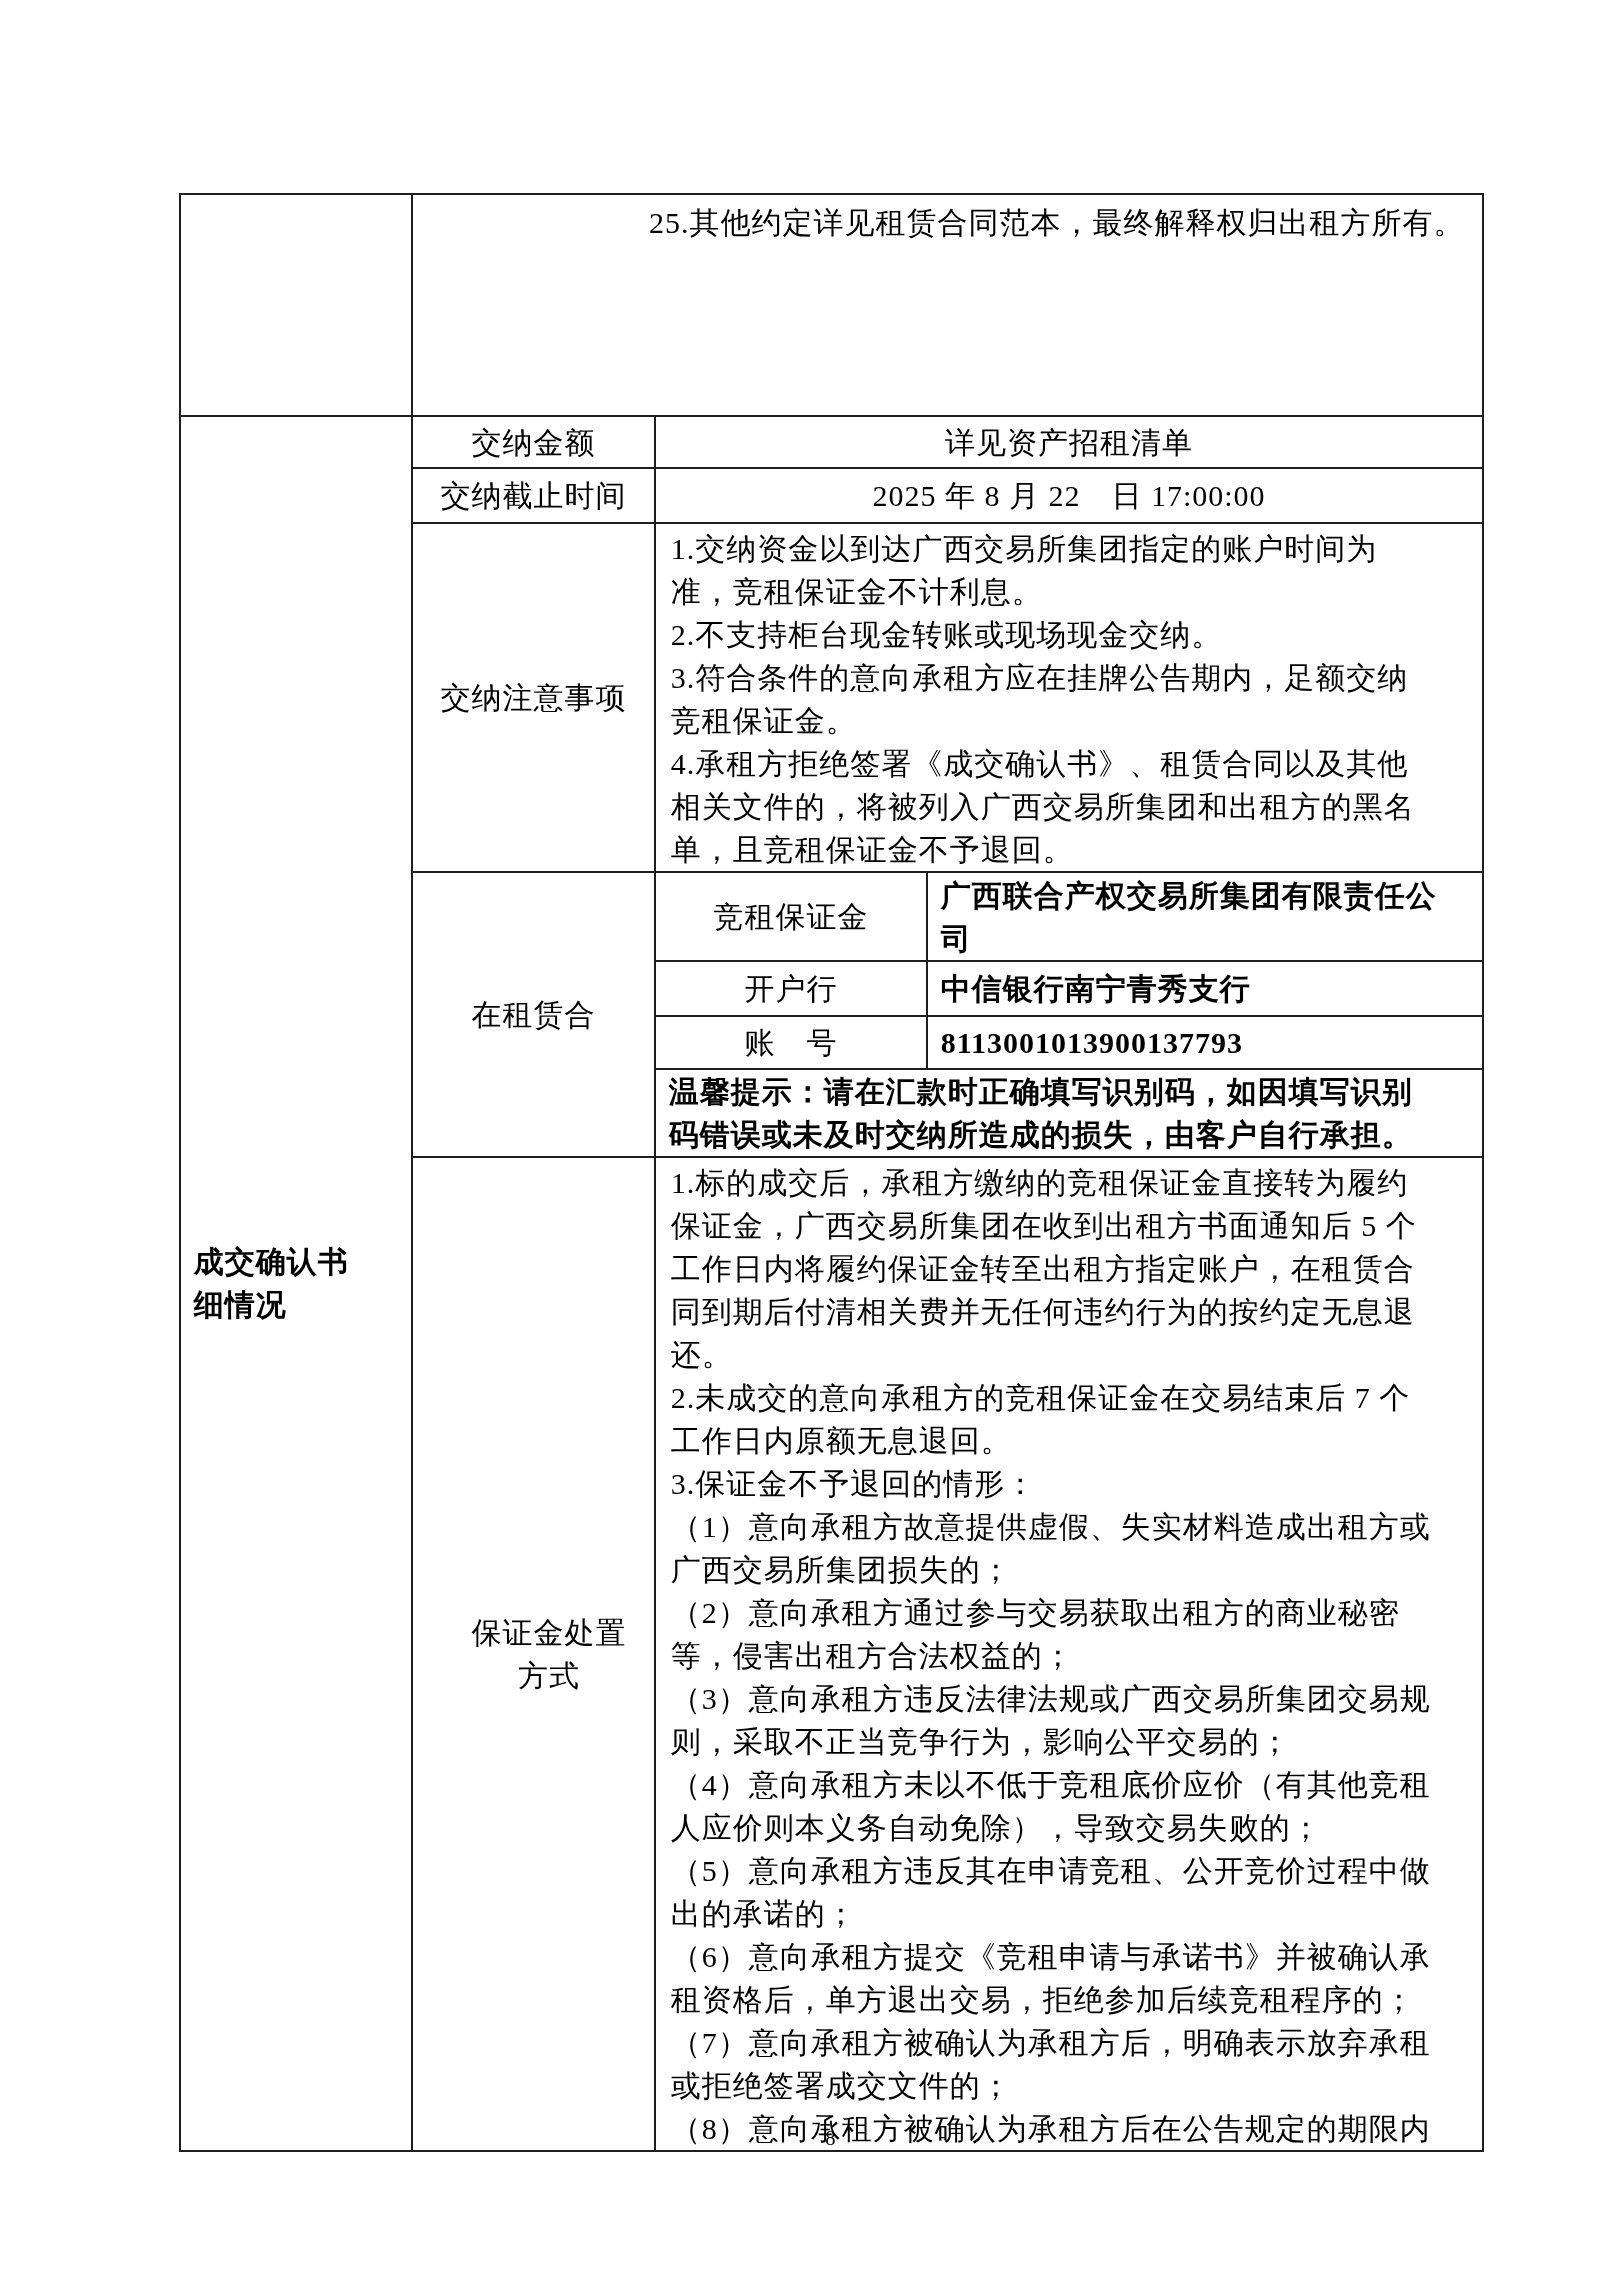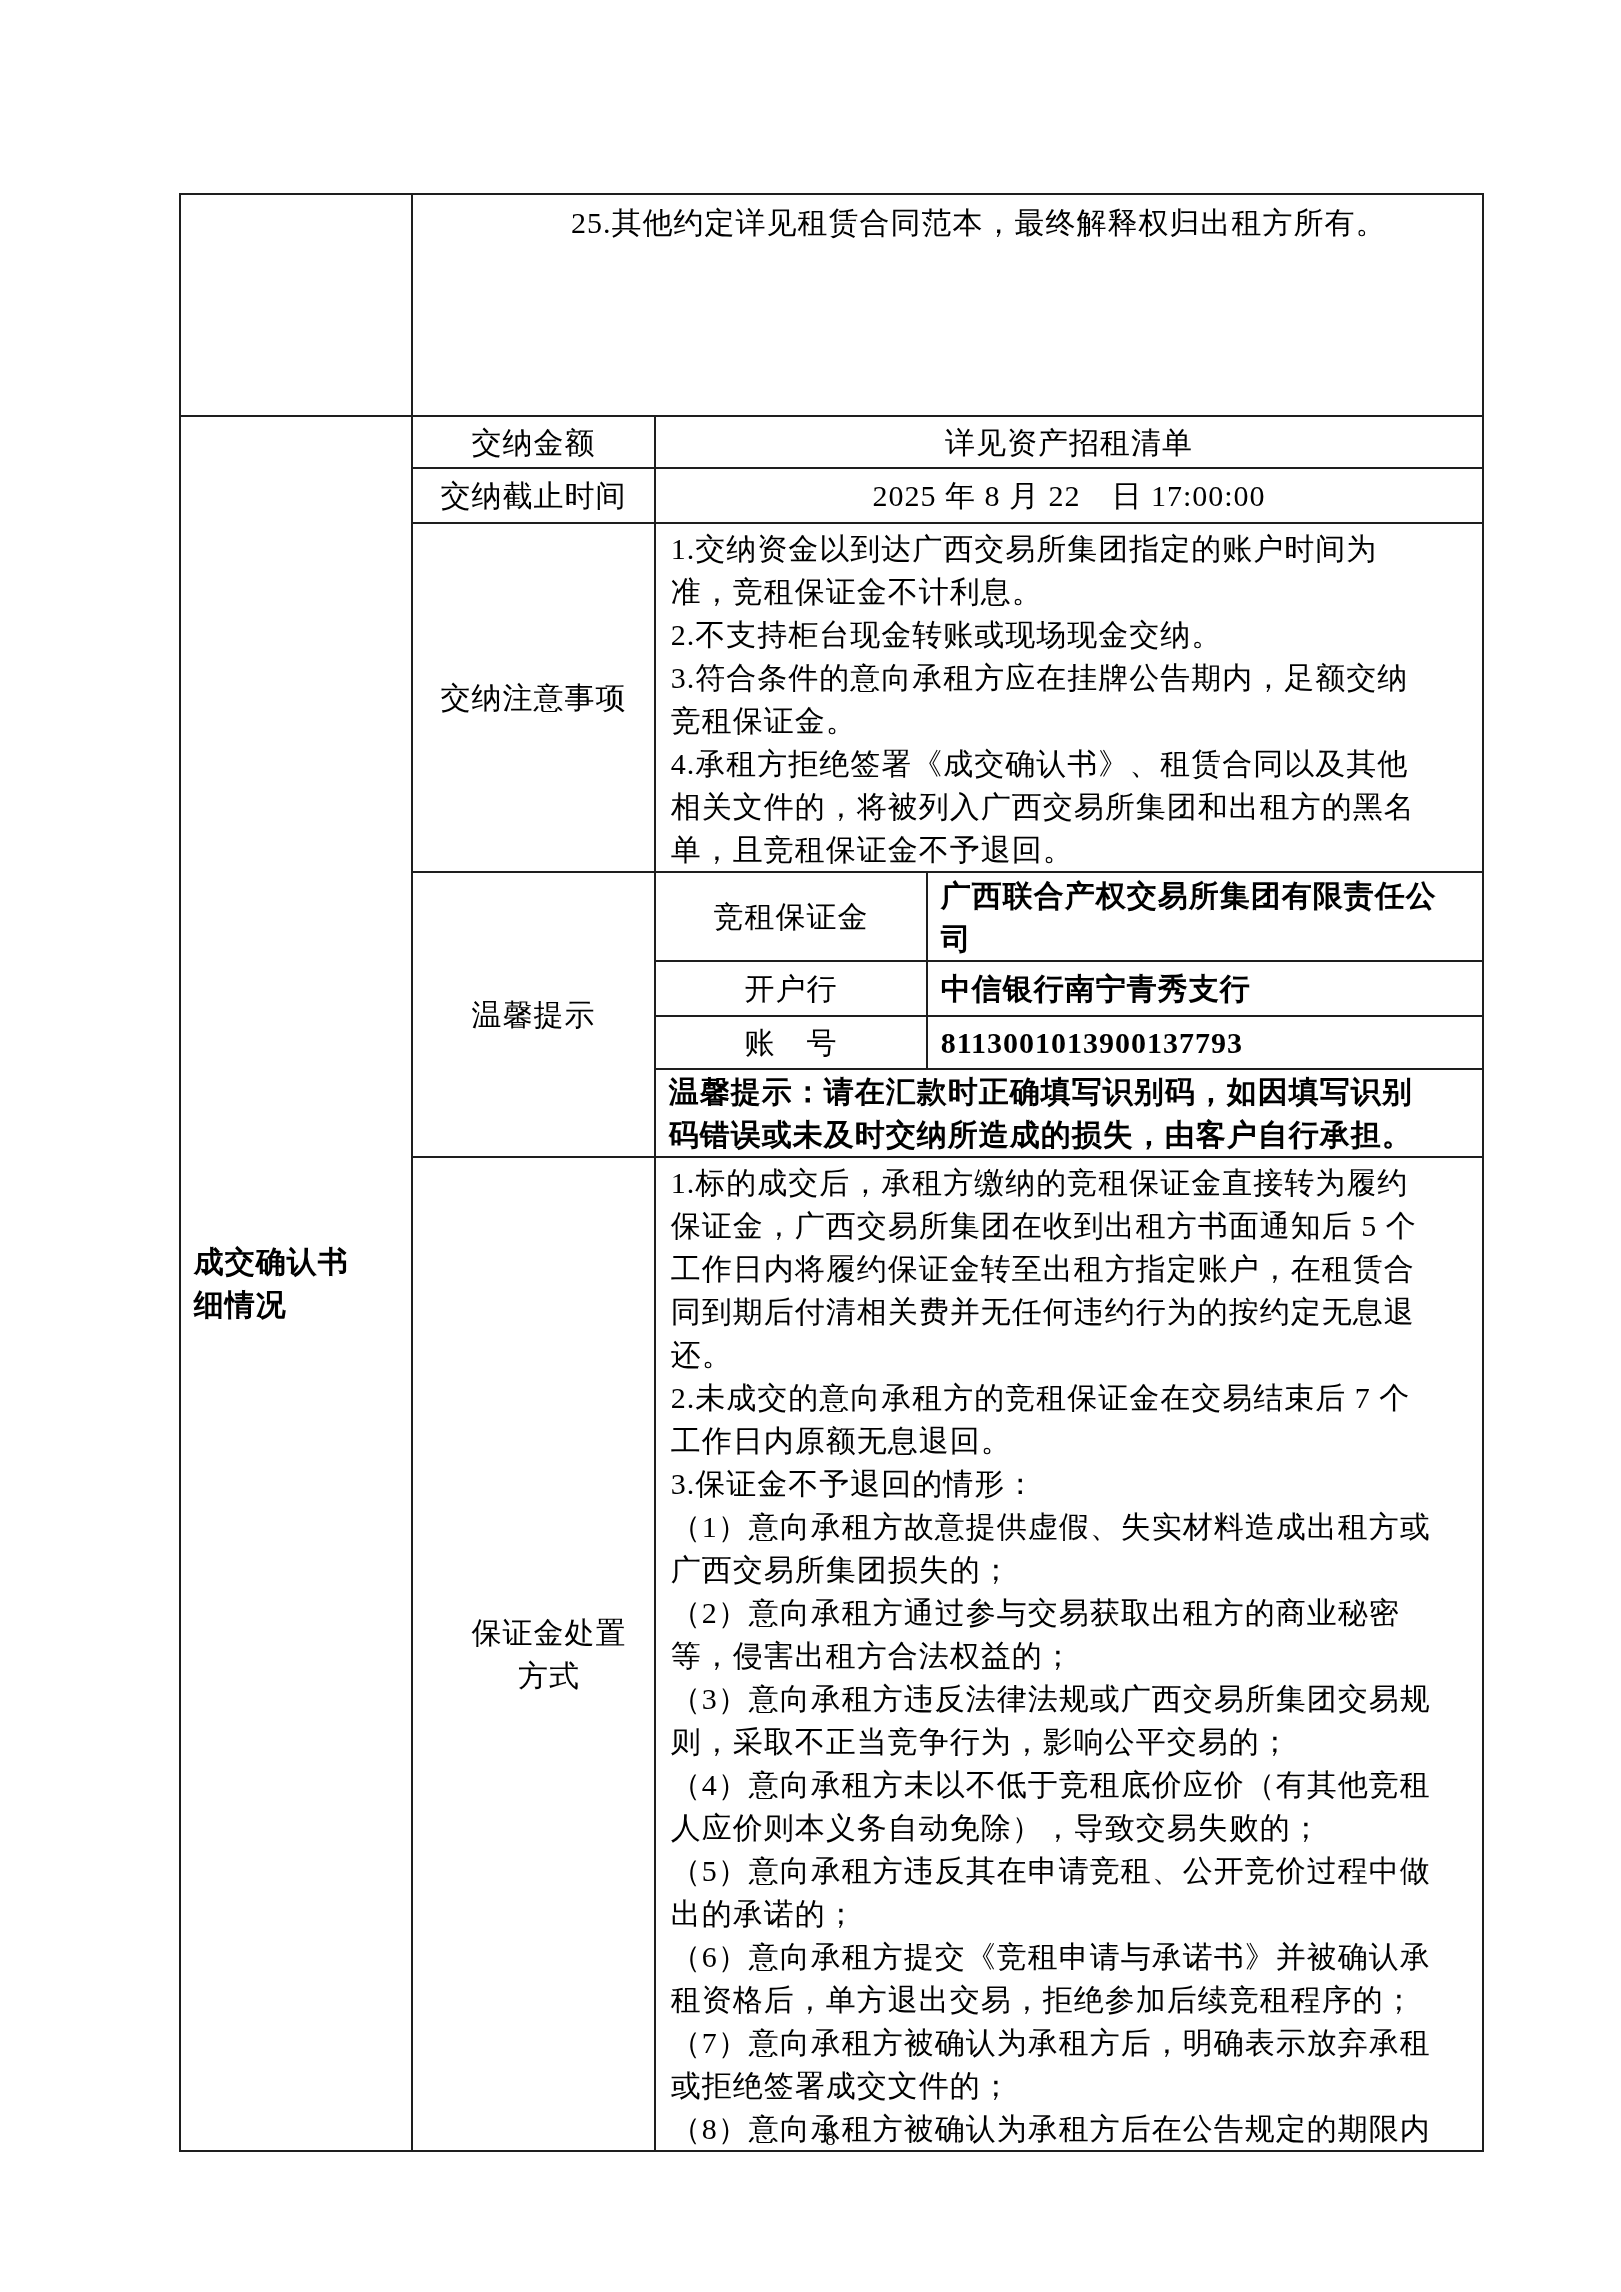--- a/index.html
+++ b/index.html
@@ -26,21 +26,21 @@
   .section-cell{
     font-weight:bold;text-align:left;vertical-align:middle;
     padding-left:12.7px;white-space:pre-line;
   }
   .para-cell{
     vertical-align:top;text-align:left;
     white-space:pre-line;
     padding:2.9px 17.6px 0 14.7px;
   }
   .top-row-cell{
-    vertical-align:top;text-align:center;
+    vertical-align:top;text-align:right;
     padding:5.9px 17.6px 0 80px;
   }
   .value-center{text-align:center;font-weight:normal;}
   .acct-value{
     text-align:left;font-weight:bold;
     padding-left:12.7px;white-space:pre-line;
   }
   .acct-value-top{vertical-align:top;padding-top:1px;}
   .reminder-cell{
     font-weight:bold;text-align:left;vertical-align:middle;
@@ -88,21 +88,21 @@
 准，竞租保证金不计利息。
 2.不支持柜台现金转账或现场现金交纳。
 3.符合条件的意向承租方应在挂牌公告期内，足额交纳
 竞租保证金。
 4.承租方拒绝签署《成交确认书》、租赁合同以及其他
 相关文件的，将被列入广西交易所集团和出租方的黑名
 单，且竞租保证金不予退回。</td>
     </tr>
 
     <tr style="height:84px">
-      <td rowspan="4" class="label-cell">温馨提示</td>
+      <td rowspan="4" class="label-cell">在租赁合</td>
       <td class="label-cell">竞租保证金</td>
       <td class="acct-value acct-value-top">广西联合产权交易所集团有限责任公
 司</td>
     </tr>
 
     <tr style="height:55px">
       <td class="label-cell">开户行</td>
       <td class="acct-value">中信银行南宁青秀支行</td>
     </tr>
 

